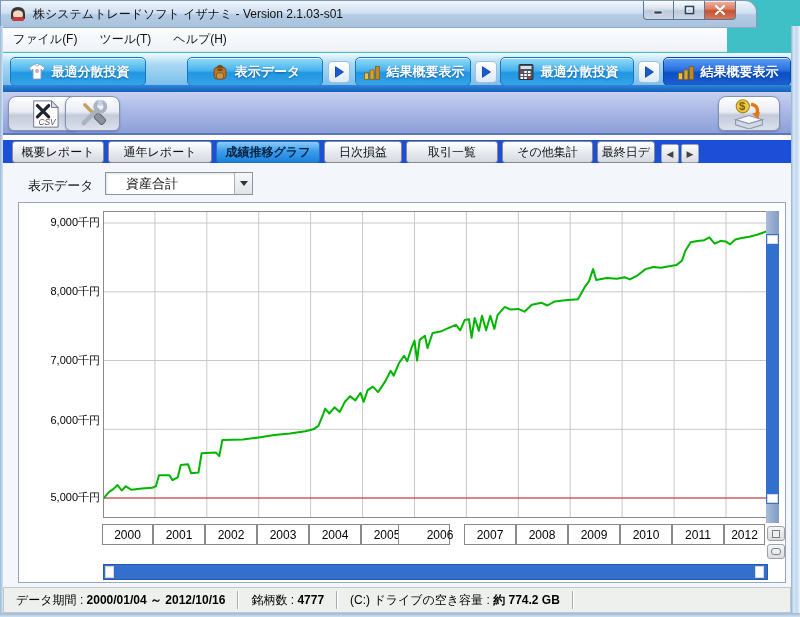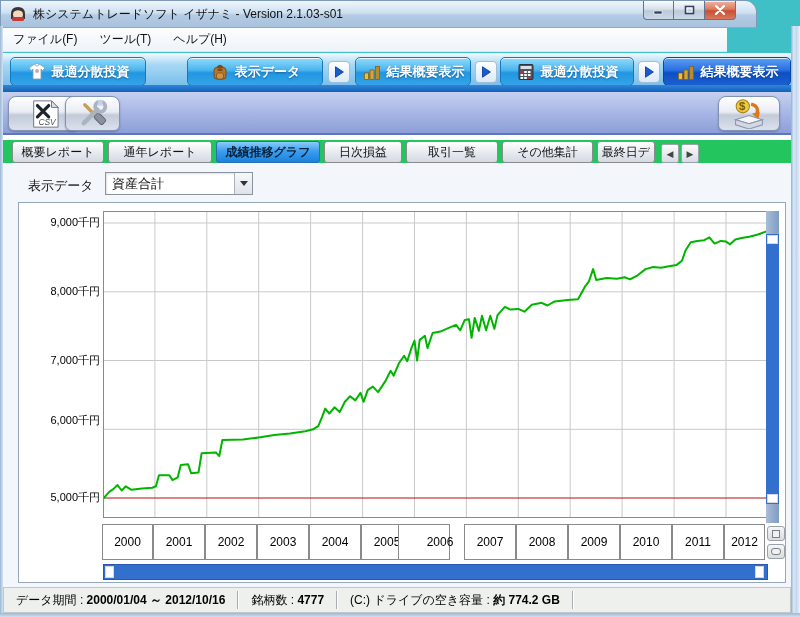--- a/index.html
+++ b/index.html
@@ -52,47 +52,47 @@
   
   .toolbar2 { position:absolute; left:3px; top:92px; width:788px; height:43px;
     background:linear-gradient(#c6d0f0,#a5b4e4 55%,#8d9fd8); border-bottom:2px solid #6076bc; z-index:2; }
   .glass-btn { position:absolute; top:4px; height:35px; border-radius:8px 8px 6px 6px;
     background:linear-gradient(#ffffff,#e9ecf3 45%,#c3cad9 55%,#dbe1ec);
     border:1px solid #8292b2; box-shadow:0 1px 2px rgba(40,60,110,.35);
     display:flex; align-items:center; justify-content:center; cursor:pointer; }
 
   
   .tabstrip-bg { position:absolute; left:3px; top:135px; width:788px; height:5px; background:#fff; z-index:2; }
-  .tabbar { position:absolute; left:3px; top:140px; width:788px; height:23px; background:#22c55e;
+  .tabbar { position:absolute; left:3px; top:140px; width:788px; height:23px; background:#1d4ed8;
     display:flex; align-items:flex-end; padding-left:9px; z-index:2; }
   .tab { height:22px; margin-right:4px; border:1px solid #8a8a8a; border-radius:3px;
     background:linear-gradient(#ffffff,#e6e9ef 55%,#d5d9e2); font-size:12px; color:#111;
     display:flex; align-items:center; justify-content:center; overflow:hidden; white-space:nowrap; cursor:pointer; }
   .tab.active { background:linear-gradient(#8accf8,#3d9dee 45%,#1a82dc); border-color:#2a6fb4; font-weight:bold; color:#05233e; }
   .tab-arrow { width:18px; height:19px; margin-left:2px; border:1px solid #9aa2ae; border-radius:2px;
     background:linear-gradient(#fbfbfc,#d8dce2); font-size:9px; color:#444;
     display:flex; align-items:center; justify-content:center; cursor:pointer; }
 
   
   .content { position:absolute; left:3px; top:163px; width:788px; height:424px; background:#f3f7fb; z-index:2; }
   .dd-label { position:absolute; left:25px; top:14px; font-size:13px; color:#111; }
   .dropdown { position:absolute; left:102px; top:9px; width:148px; height:23px; background:#fff;
     border:1px solid #8a939e; box-shadow:inset 1px 1px 2px rgba(0,0,0,.12); display:flex; align-items:center; cursor:pointer; }
-  .dropdown .dd-value { flex:1; font-size:13px; color:#111; padding-left:6px; }
+  .dropdown .dd-value { flex:1; font-size:13px; color:#111; padding-left:20px; }
   .dd-btn { width:18px; height:100%; border-left:1px solid #aab0b8; background:linear-gradient(#f7f8f9,#dfe3e8); display:flex; align-items:center; justify-content:center; }
   .dd-tri { width:0; height:0; border-left:4px solid transparent; border-right:4px solid transparent; border-top:5px solid #333; }
 
   
   .panel { position:absolute; left:15px; top:39px; width:768px; height:381px; background:#fff; border:1px solid #97a7ba; }
   .ylabel { position:absolute; left:0; width:81px; text-align:right; font-size:11px; color:#000; height:14px; line-height:14px; }
   #plot { position:absolute; left:84px; top:8px; width:665px; height:307px;
     border-top:1px solid #8a8a8a; border-left:1px solid #8a8a8a; border-bottom:1px solid #8a8a8a; }
   #plot svg { display:block; }
   #year-strip { position:absolute; left:84px; top:321px; width:665px; height:36px; }
-  .yearcell { position:absolute; top:0; height:36px; border:1px solid #8a8a8a; margin-left:-1px;
+  .yearcell { position:absolute; top:0; height:21px; border:1px solid #8a8a8a; margin-left:-1px;
     background:#fff; font-size:12px; color:#000; display:flex; align-items:center; justify-content:center; }
   .h-slider { position:absolute; left:84px; top:361px; width:665px; height:16px; background:#336fcc; border:1px solid #2a58b0; }
   .h-thumb { position:absolute; top:1px; width:9px; height:12px; background:#fff; border:1px solid #d8d8d8; }
   .v-slider { position:absolute; left:747px; top:8px; width:13px; height:312px; background:#336fcc; }
   .v-cap { position:absolute; left:0; width:13px; background:linear-gradient(90deg,#a9bdd8,#7f9cc4); }
   .v-thumb { position:absolute; left:1px; width:11px; height:9px; background:#fff; border:1px solid #d8d8d8; }
   .mini-btn { position:absolute; left:748px; width:18px; height:15px; border:1px solid #9aa0a8; border-radius:3px;
     background:linear-gradient(#f6f6f6,#d9dbde); display:flex; align-items:center; justify-content:center; cursor:pointer; }
   .mini-glyph-sq { width:8px; height:8px; border:1px solid #7a8088; background:#eef0f2; }
   .mini-glyph-rr { width:10px; height:7px; border:1px solid #7a8088; border-radius:3px; background:#eef0f2; }

